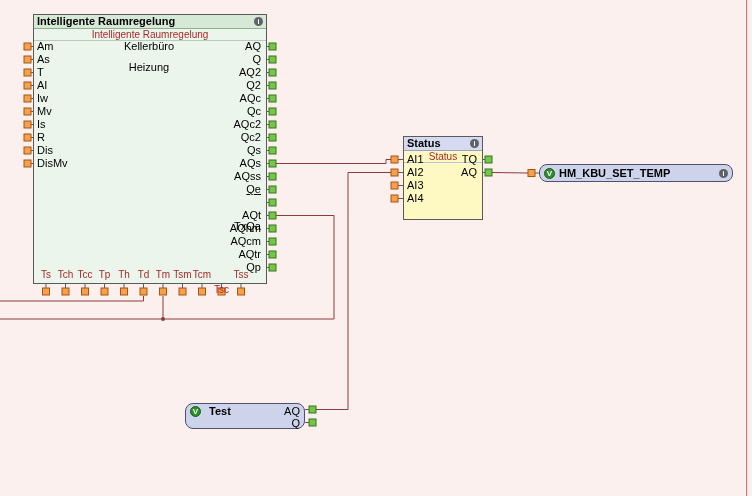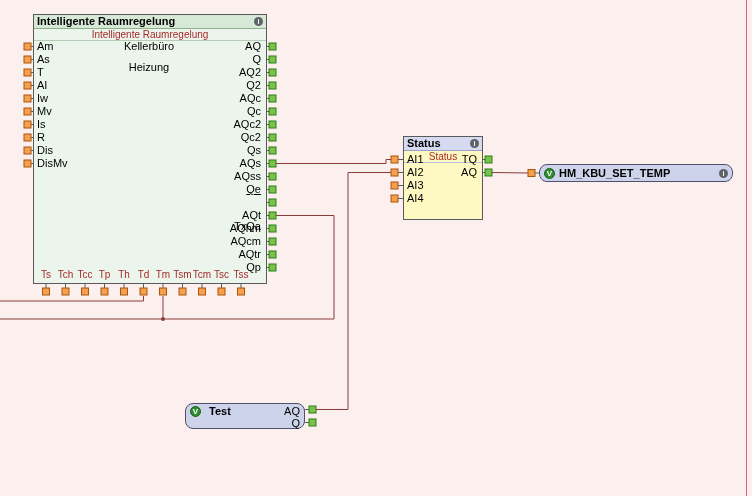--- a/index.html
+++ b/index.html
@@ -216,21 +216,21 @@
     <div class="io-label" style="left: 201px; top: 261px; width: 60px; text-align: right;">Qp</div>
     <div class="io-label bottom-label" style="left: 31px; top: 269px; width: 30px; text-align: center;">Ts</div>
     <div class="io-label bottom-label" style="left: 50.5px; top: 269px; width: 30px; text-align: center;">Tch</div>
     <div class="io-label bottom-label" style="left: 70px; top: 269px; width: 30px; text-align: center;">Tcc</div>
     <div class="io-label bottom-label" style="left: 89.5px; top: 269px; width: 30px; text-align: center;">Tp</div>
     <div class="io-label bottom-label" style="left: 109px; top: 269px; width: 30px; text-align: center;">Th</div>
     <div class="io-label bottom-label" style="left: 128.5px; top: 269px; width: 30px; text-align: center;">Td</div>
     <div class="io-label bottom-label" style="left: 148px; top: 269px; width: 30px; text-align: center;">Tm</div>
     <div class="io-label bottom-label" style="left: 167.5px; top: 269px; width: 30px; text-align: center;">Tsm</div>
     <div class="io-label bottom-label" style="left: 187px; top: 269px; width: 30px; text-align: center;">Tcm</div>
-    <div class="io-label bottom-label" style="left: 206.5px; top: 269px; width: 30px; text-align: center;">Tsc</div>
+    <div class="io-label bottom-label" style="left: 206.5px; top: 284px; width: 30px; text-align: center;">Tsc</div>
     <div class="io-label bottom-label" style="left: 226px; top: 269px; width: 30px; text-align: center;">Tss</div>
     <div class="io-label" style="left: 407px; top: 153px;">AI1</div>
     <div class="io-label" style="left: 407px; top: 166px;">AI2</div>
     <div class="io-label" style="left: 407px; top: 179px;">AI3</div>
     <div class="io-label" style="left: 407px; top: 192px;">AI4</div>
     <div class="io-label" style="left: 437px; top: 153px; width: 40px; text-align: right;">TQ</div>
     <div class="io-label" style="left: 437px; top: 166px; width: 40px; text-align: right;">AQ</div>
   </div>
 
 </body></html>

